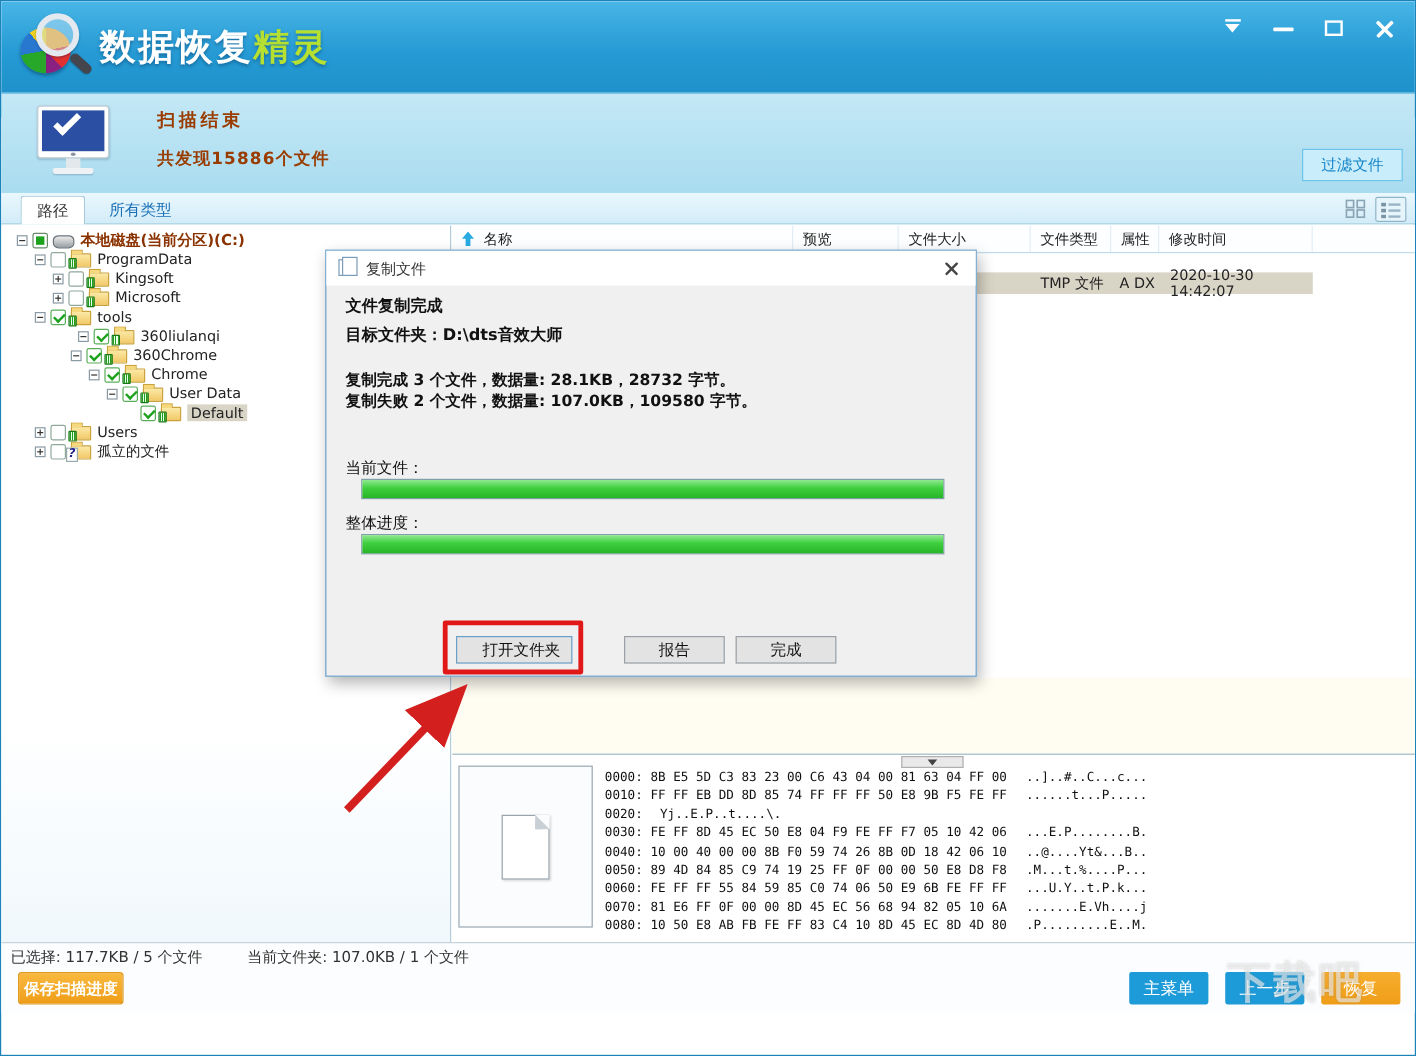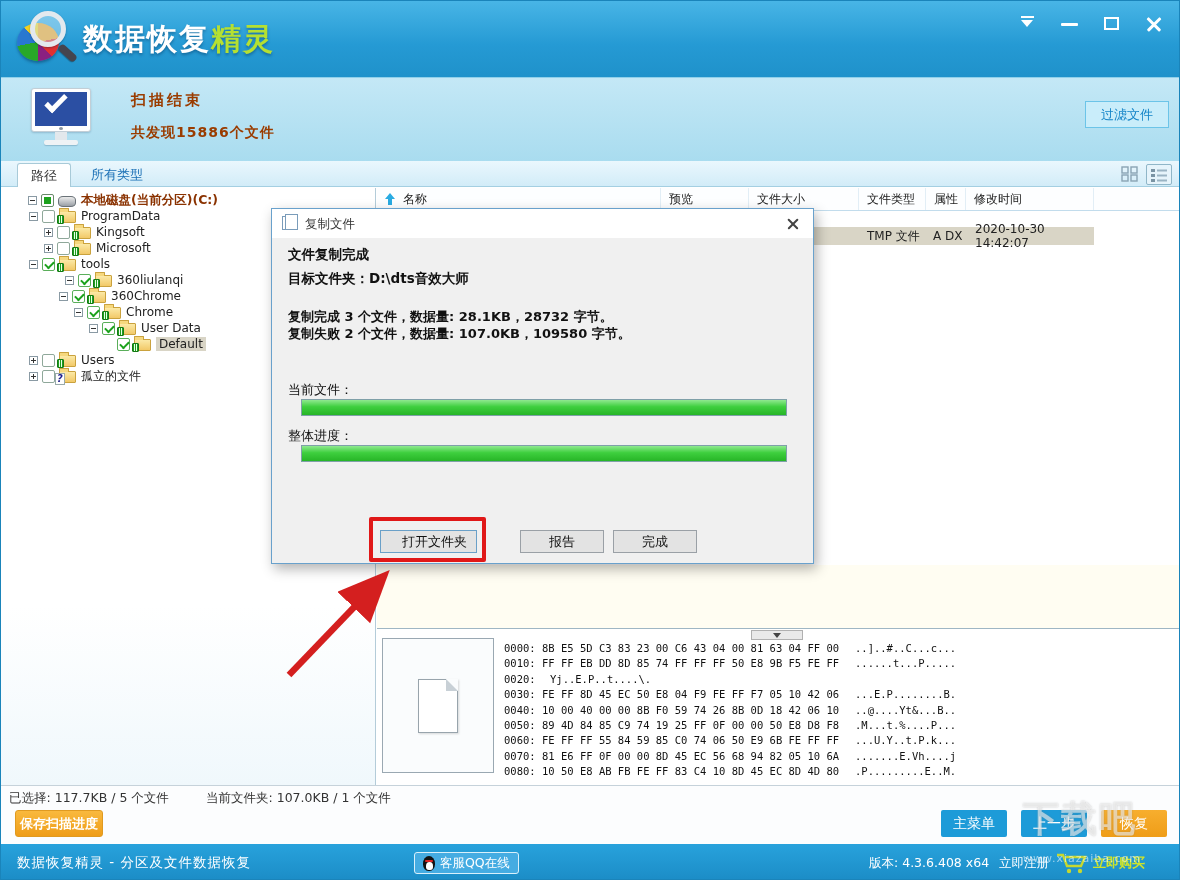--- a/index.html
+++ b/index.html
@@ -38,21 +38,21 @@
     border:1px solid #c2ced6;box-shadow:0 1px 2px rgba(0,40,80,.2);}
   .mon-screen{position:absolute;left:4px;top:4px;width:52px;height:34px;background:#2b4fa3;}
   .mon-check{position:absolute;left:14px;top:8px;width:22px;height:11px;border-left:5px solid #fff;
     border-bottom:5px solid #fff;transform:rotate(-45deg);}
   .mon-dot{position:absolute;left:28px;top:39px;width:4px;height:3px;background:#8a94a0;border-radius:50%;}
   .mon-neck{position:absolute;left:24px;top:44px;width:12px;height:8px;background:#e2e8ec;}
   .mon-base{position:absolute;left:13px;top:52px;width:34px;height:5px;background:#eef2f5;border-radius:2px;
     box-shadow:0 1px 1px rgba(0,40,80,.2);}
   .banner-title{position:absolute;left:130px;top:13px;font-size:15px;font-weight:bold;color:#9a3c00;letter-spacing:3px;}
   .banner-sub{position:absolute;left:130px;top:46px;font-size:14px;font-weight:bold;color:#9a3c00;letter-spacing:1px;}
-  .filter-btn{position:absolute;right:12px;top:23px;width:84px;height:27px;background:#c9edfa;
+  .filter-btn{position:absolute;right:12px;top:46px;width:84px;height:27px;background:#c9edfa;
     border:1px solid #6cc4e8;color:#1585c8;font-size:13px;font-family:inherit;cursor:pointer;}
 
   
   .tabstrip{position:absolute;left:0;top:160px;width:1180px;height:26px;
     background:linear-gradient(180deg,#eaf7fd,#d2ecf8);border-bottom:1px solid #a4cfe2;}
   .tab-path{position:absolute;left:16px;top:2px;width:54px;height:24px;background:#fff;
     border:1px solid #a8cad8;border-bottom:none;border-radius:3px 3px 0 0;color:#333;
     font-size:13px;display:flex;align-items:center;justify-content:center;cursor:pointer;}
   .tab-all{position:absolute;left:80px;top:2px;width:72px;height:24px;color:#1a6fb5;font-size:13px;
     display:flex;align-items:center;justify-content:center;cursor:pointer;}
@@ -239,21 +239,21 @@
           <rect x="7" y="1.5" width="10" height="2" fill="#9ab4c4"></rect>
           <rect x="1" y="6" width="4" height="3" fill="#7a94a4"></rect>
           <rect x="7" y="6.5" width="10" height="2" fill="#9ab4c4"></rect>
           <rect x="1" y="11" width="4" height="3" fill="#7a94a4"></rect>
           <rect x="7" y="11.5" width="10" height="2" fill="#9ab4c4"></rect>
         </svg>
     </div>
   </div>
 
   <div class="tree-panel">
-    <div class="trow" style="padding-left:27px">
+    <div class="trow" style="padding-left:13px">
       <span class="exp"></span>
       <span class="cb partial"></span>
       <span class="disk"></span>
       <span class="root-label">本地磁盘(当前分区)(C:)</span>
     </div>
     <div class="trow" style="padding-left:28px">
       <span class="exp"></span>
       <span class="cb"></span>
       <span class="fold">
           <i class="badge-trash"></i>
@@ -401,37 +401,20 @@
 
   <div class="status-area">
     <div class="sel-text">已选择: 117.7KB / 5 个文件</div>
     <div class="cf-text">当前文件夹: 107.0KB / 1 个文件</div>
     <button class="save-btn">保存扫描进度</button>
     <button class="act-btn act-main">主菜单</button>
     <button class="act-btn act-prev">上一步</button>
     <button class="act-btn act-recover">恢复</button>
   </div>
 
-  <div class="footer">
-    <div class="f-desc">数据恢复精灵 - 分区及文件数据恢复</div>
-    <div class="qq-badge">
-      <span class="penguin"></span>
-      <span>客服QQ在线</span>
-    </div>
-    <div class="f-version">版本: 4.3.6.408 x64</div>
-    <div class="f-register">立即注册</div>
-    <div class="f-cart">
-      <svg width="32" height="24" viewBox="0 0 32 24">
-          <path d="M2 4 h6 l4 11 h14 l4-9 h-19" fill="none" stroke="#c6d830" stroke-width="2.4"></path>
-          <circle cx="14" cy="20" r="2.2" fill="#c6d830"></circle>
-          <circle cx="25" cy="20" r="2.2" fill="#c6d830"></circle>
-        </svg>
-    </div>
-    <div class="f-buy">立即购买</div>
-  </div>
 
   <div class="dialog">
     <div class="d-titlebar">
       <span class="d-ticon"></span>
       <span class="d-title">复制文件</span>
       <span class="d-close">
           <i class="xa"></i>
           <i class="xb"></i>
         </span>
     </div>

